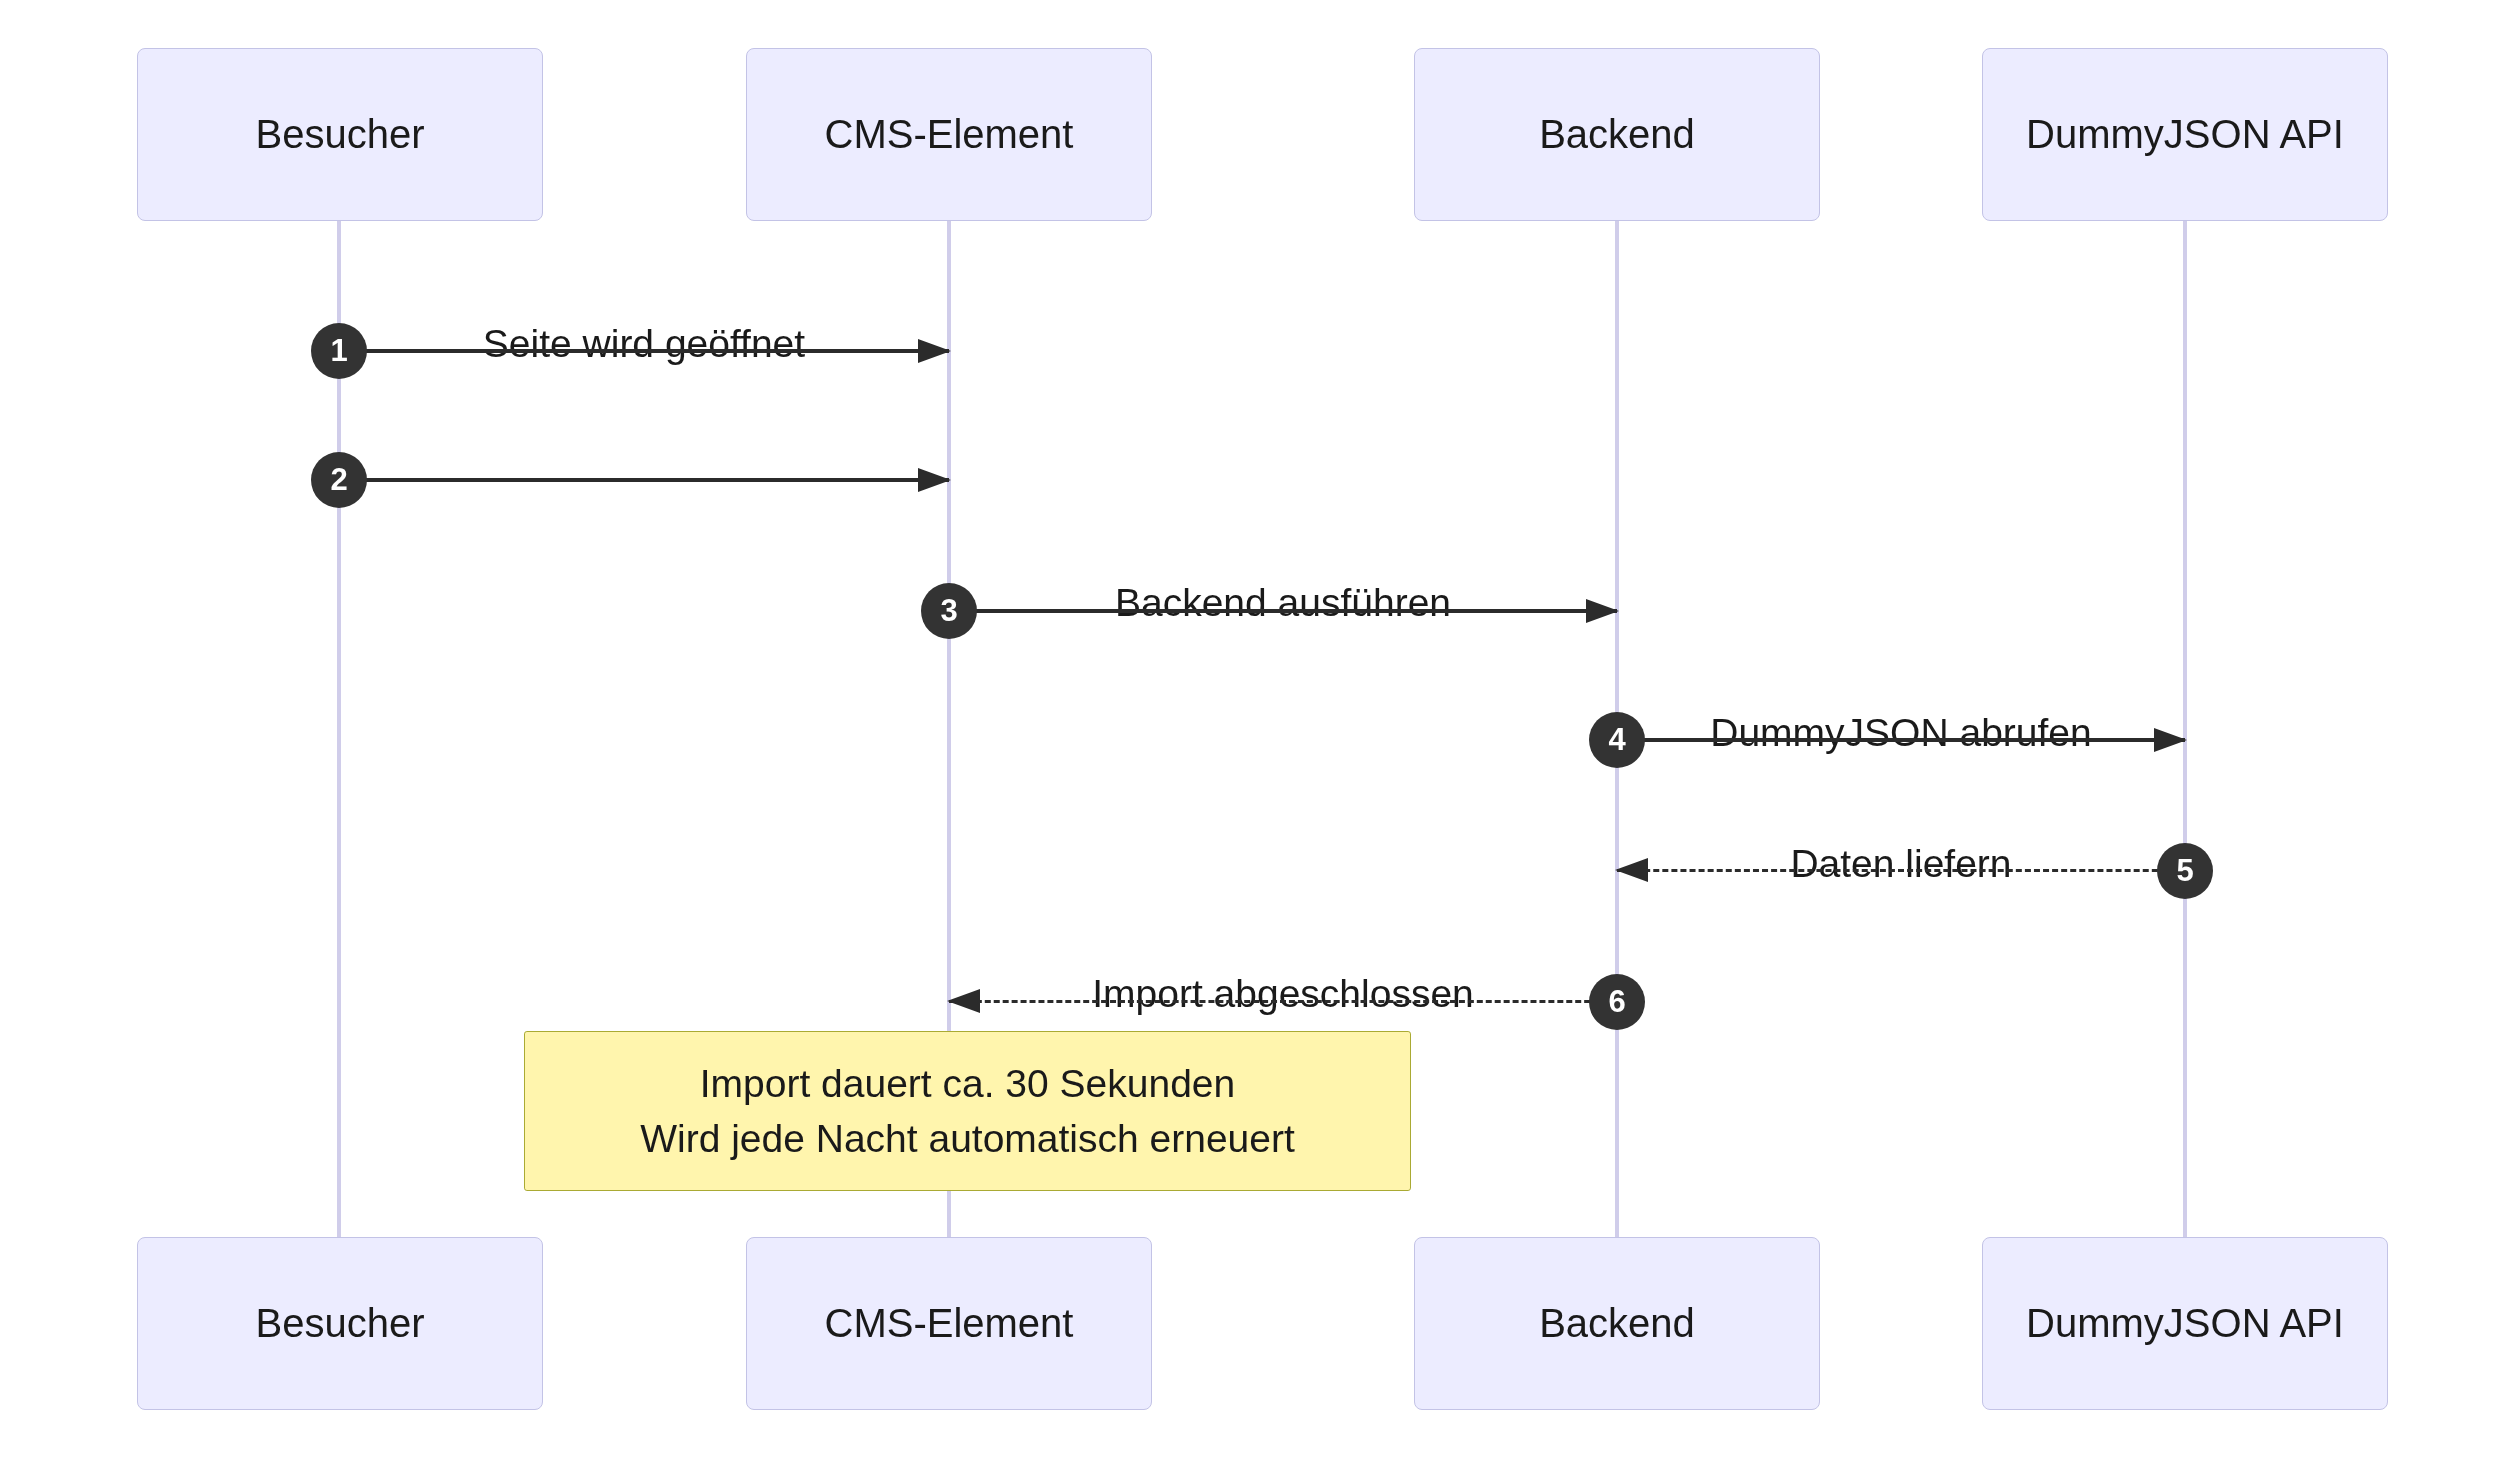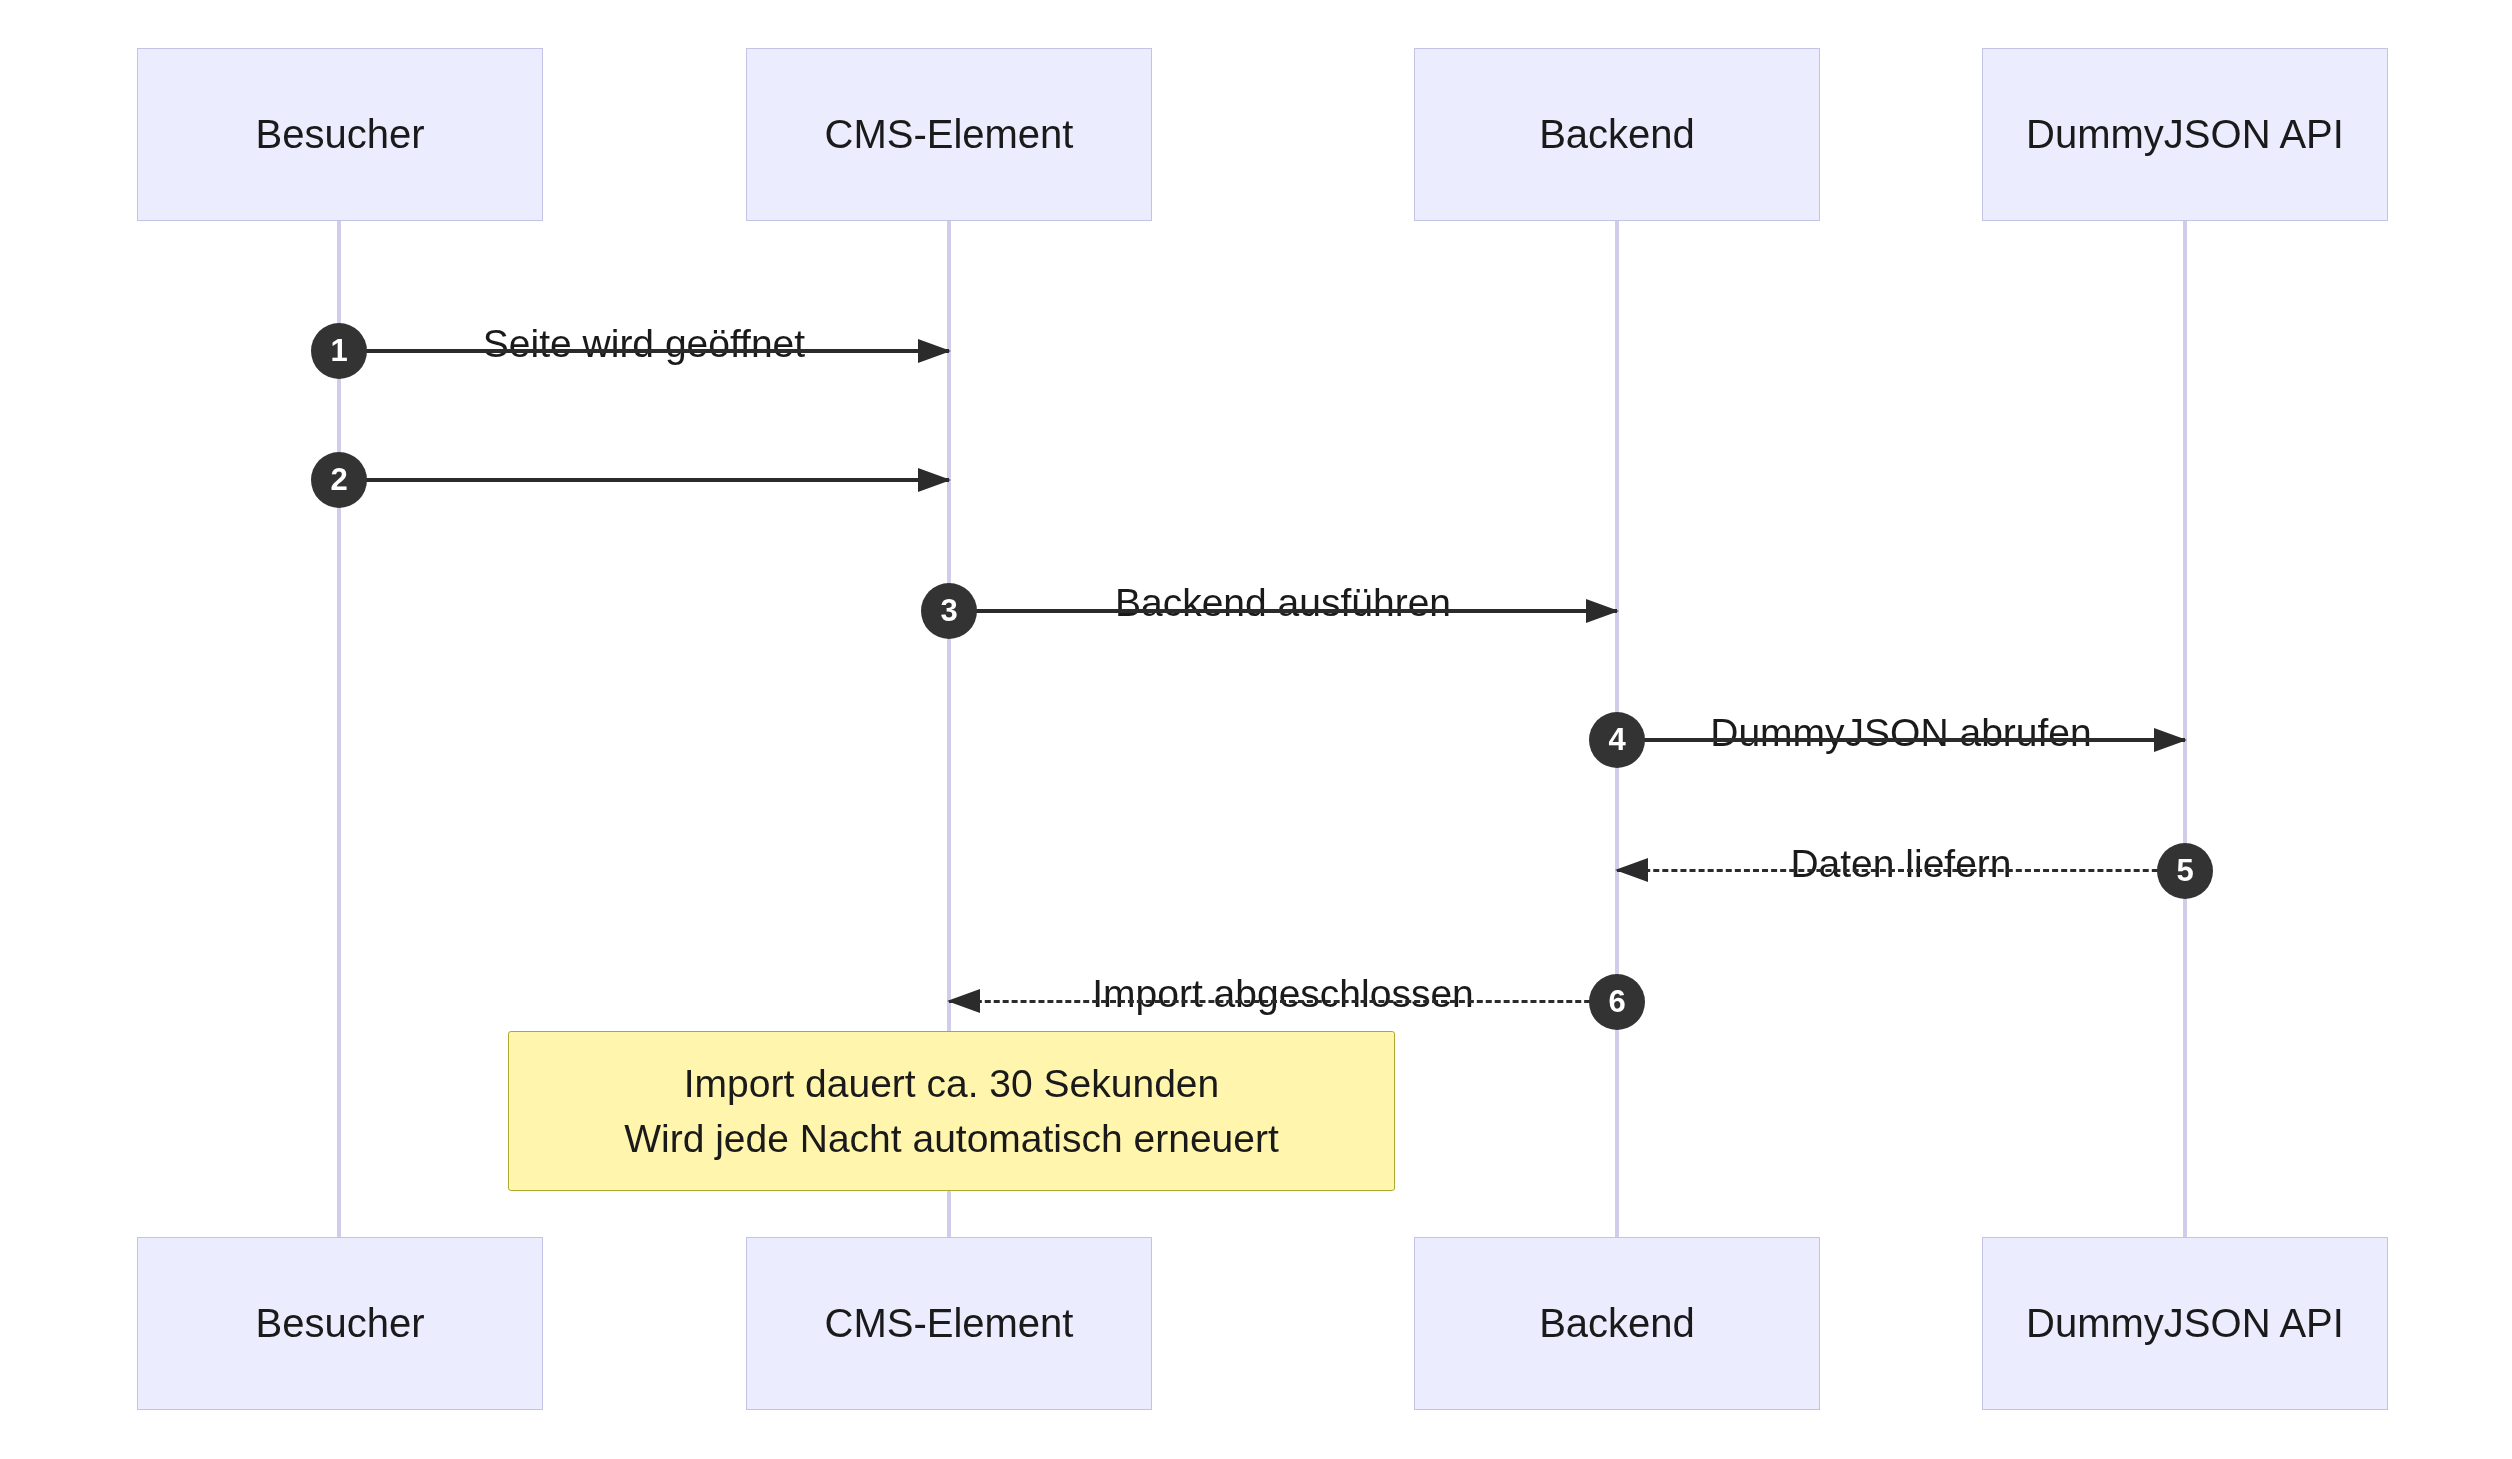--- a/index.html
+++ b/index.html
@@ -22,21 +22,21 @@
     height: 1016px;
     width: 3.8px;
     background: var(--lifeline, #d0cdea);
   }
   .actor {
     position: absolute;
     width: 406px;
     height: 173px;
     background: var(--actor-fill, #ececff);
     border: 1.9px solid var(--actor-border, #c3c3e6);
-    border-radius: 0;
+    border-radius: 8px;
     display: flex;
     align-items: center;
     justify-content: center;
     font-size: 40px;
     color: #1a1a1a;
     box-sizing: border-box;
   }
   .msg-label {
     position: absolute;
     text-align: center;
@@ -96,20 +96,21 @@
     border-radius: 2.9px;
     display: flex;
     flex-direction: column;
     align-items: center;
     justify-content: center;
     font-size: 39px;
     line-height: 55px;
     color: #1a1a1a;
     box-sizing: border-box;
     text-align: center;
+    margin-left: 16px;
   }
 </style>
 </head>
 <body>
 
 <div class="canvas">
 
   <div class="lifeline" style="left:337px"></div>
   <div class="lifeline" style="left:947px"></div>
   <div class="lifeline" style="left:1615px"></div>

